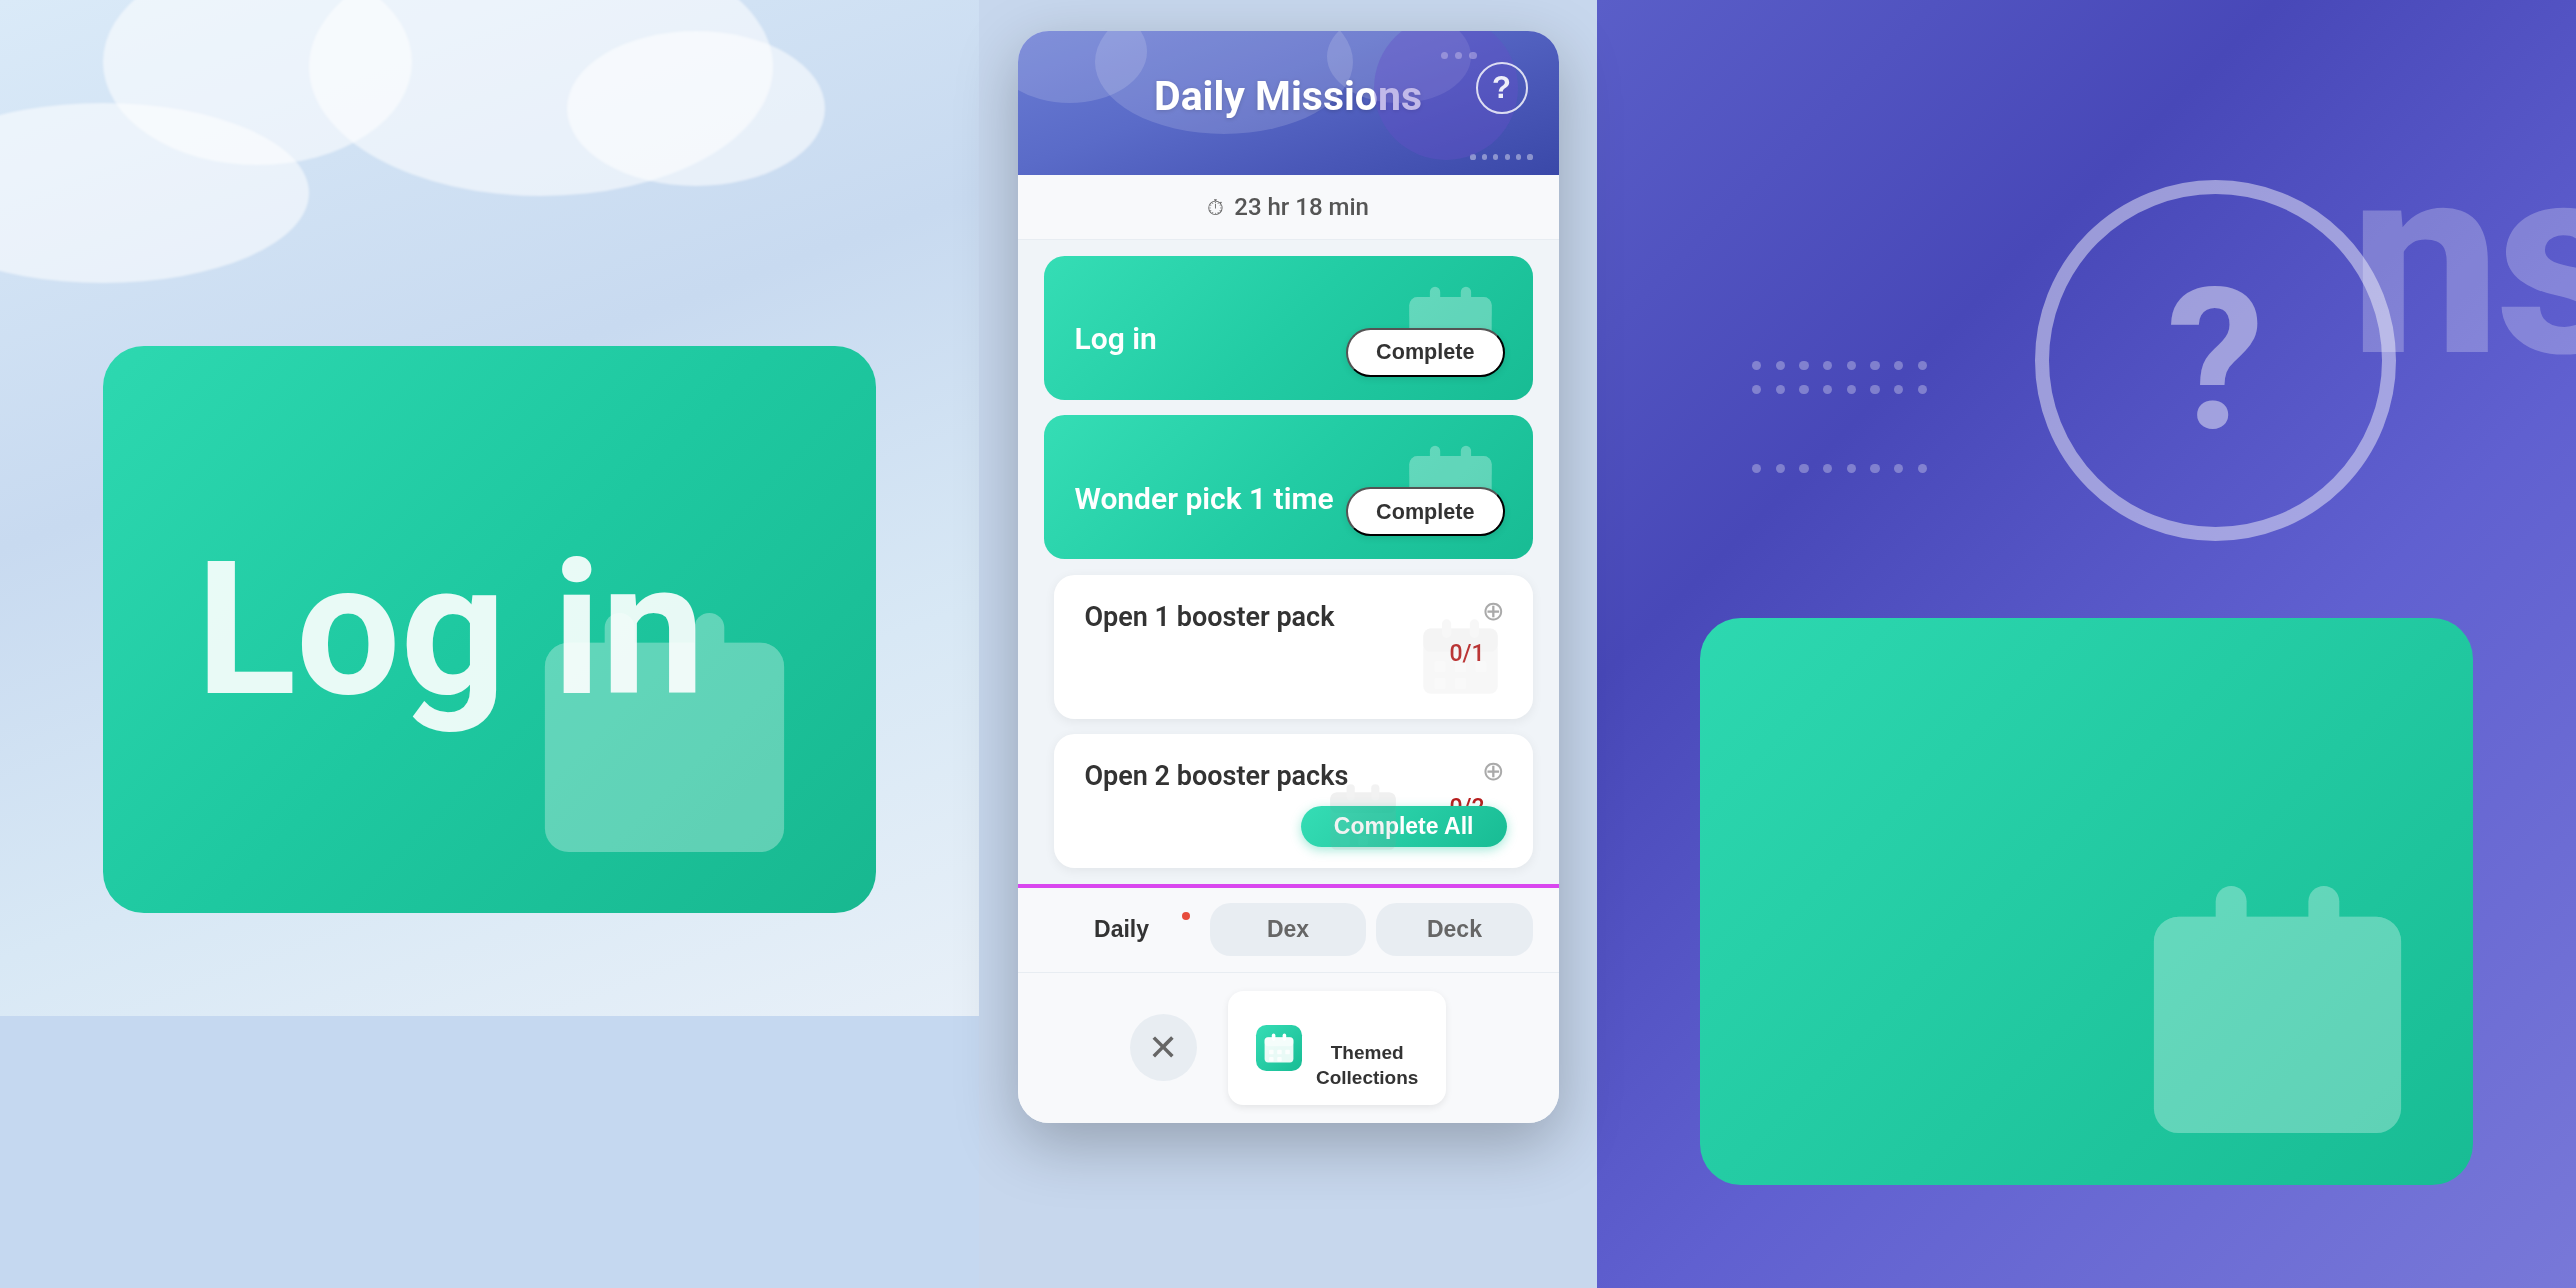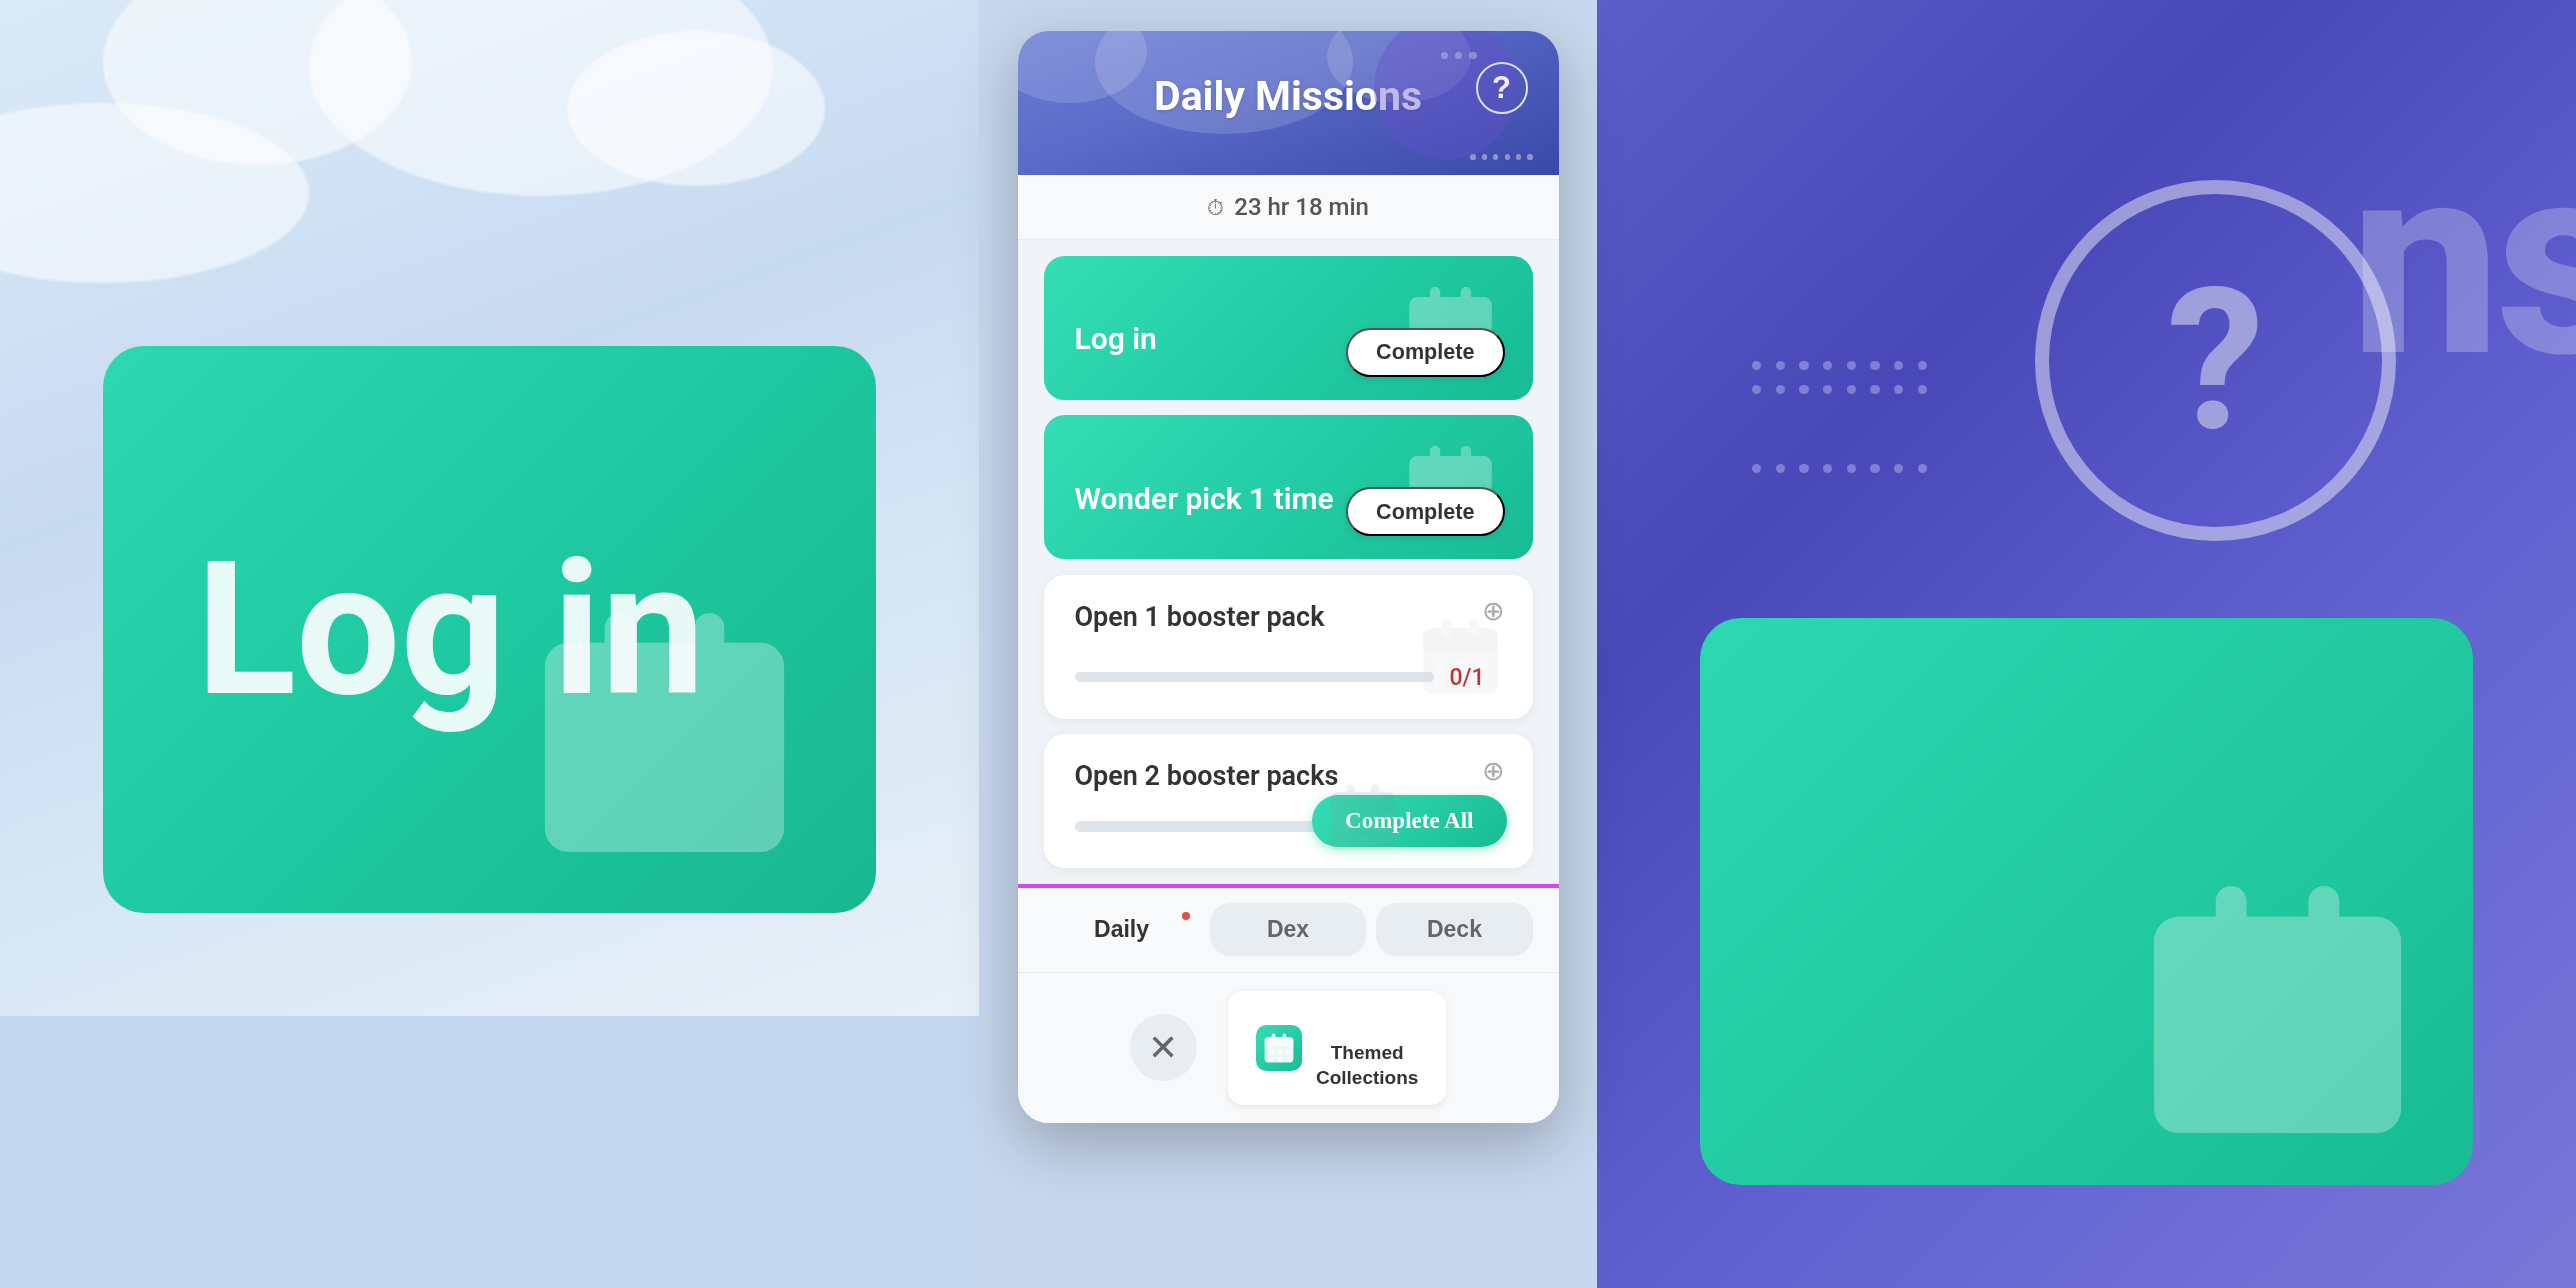--- a/index.html
+++ b/index.html
@@ -319,23 +319,24 @@
 
     
     .mission-card-incomplete {
       border-radius: 20.6px;
       padding: 26px 31px 28px;
       position: relative;
       min-height: 144px;
       background: white;
       box-shadow: 0 2.1px 10.3px rgba(0,0,0,0.06);
       display: flex;
-      flex-direction: column;
+      flex-direction: row;
       justify-content: space-between;
       overflow: hidden;
+      margin-left: 10px;
     }
 
     .mission-card-title-incomplete {
       font-size: 27px;
       font-weight: 600;
       color: #333;
     }
 
     .zoom-icon {
       position: absolute;
@@ -384,27 +385,26 @@
     }
 
     
     .complete-all-btn {
       position: absolute;
       bottom: 20.6px;
       right: 26px;
       background: linear-gradient(135deg, #35ddb5 0%, #18bc94 100%);
       border: none;
       border-radius: 26px;
-      padding: 13px 33px;
+      padding: 7px 33px;
       font-size: 23px;
       font-weight: 700;
       color: white;
       cursor: pointer;
       box-shadow: 0 3.1px 10.3px rgba(30,200,160,0.4);
-      font-family: Liberation Serif, serif;
     }
 
     
     .tab-bar {
       background: #f8f9fb;
       padding: 15.5px 26px;
       display: flex;
       align-items: center;
       gap: 10.3px;
       border-top: 4px solid #d946ef;

